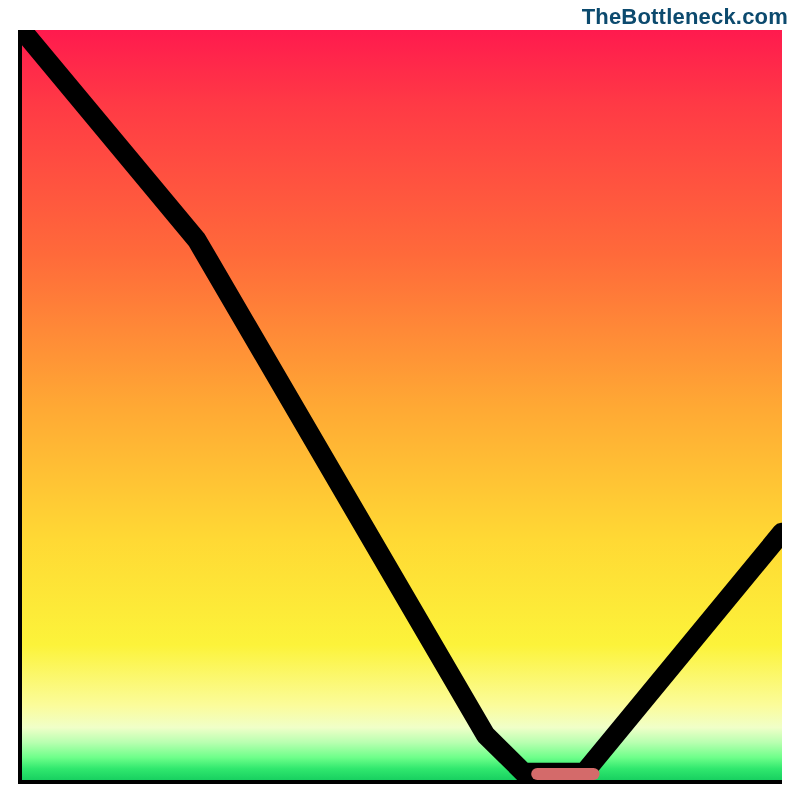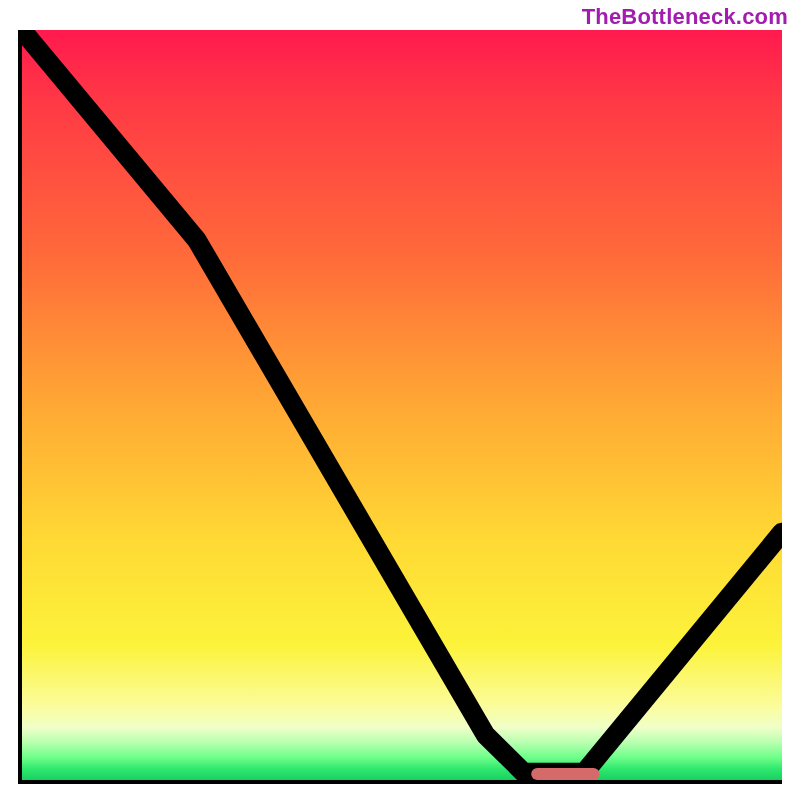--- a/index.html
+++ b/index.html
@@ -15,21 +15,21 @@
     width: 800px;
     height: 800px;
   }
   .watermark {
     position: absolute;
     top: 4px;
     right: 12px;
     font-family: Arial, Helvetica, sans-serif;
     font-size: 22px;
     font-weight: 600;
-    color: #a21caf;
+    color: #0c4a6e;
     letter-spacing: 0.2px;
     user-select: none;
   }
   .plot-frame {
     position: absolute;
     left: 18px;
     top: 30px;
     width: 764px;
     height: 754px;
     border-left: 4px solid #000;

